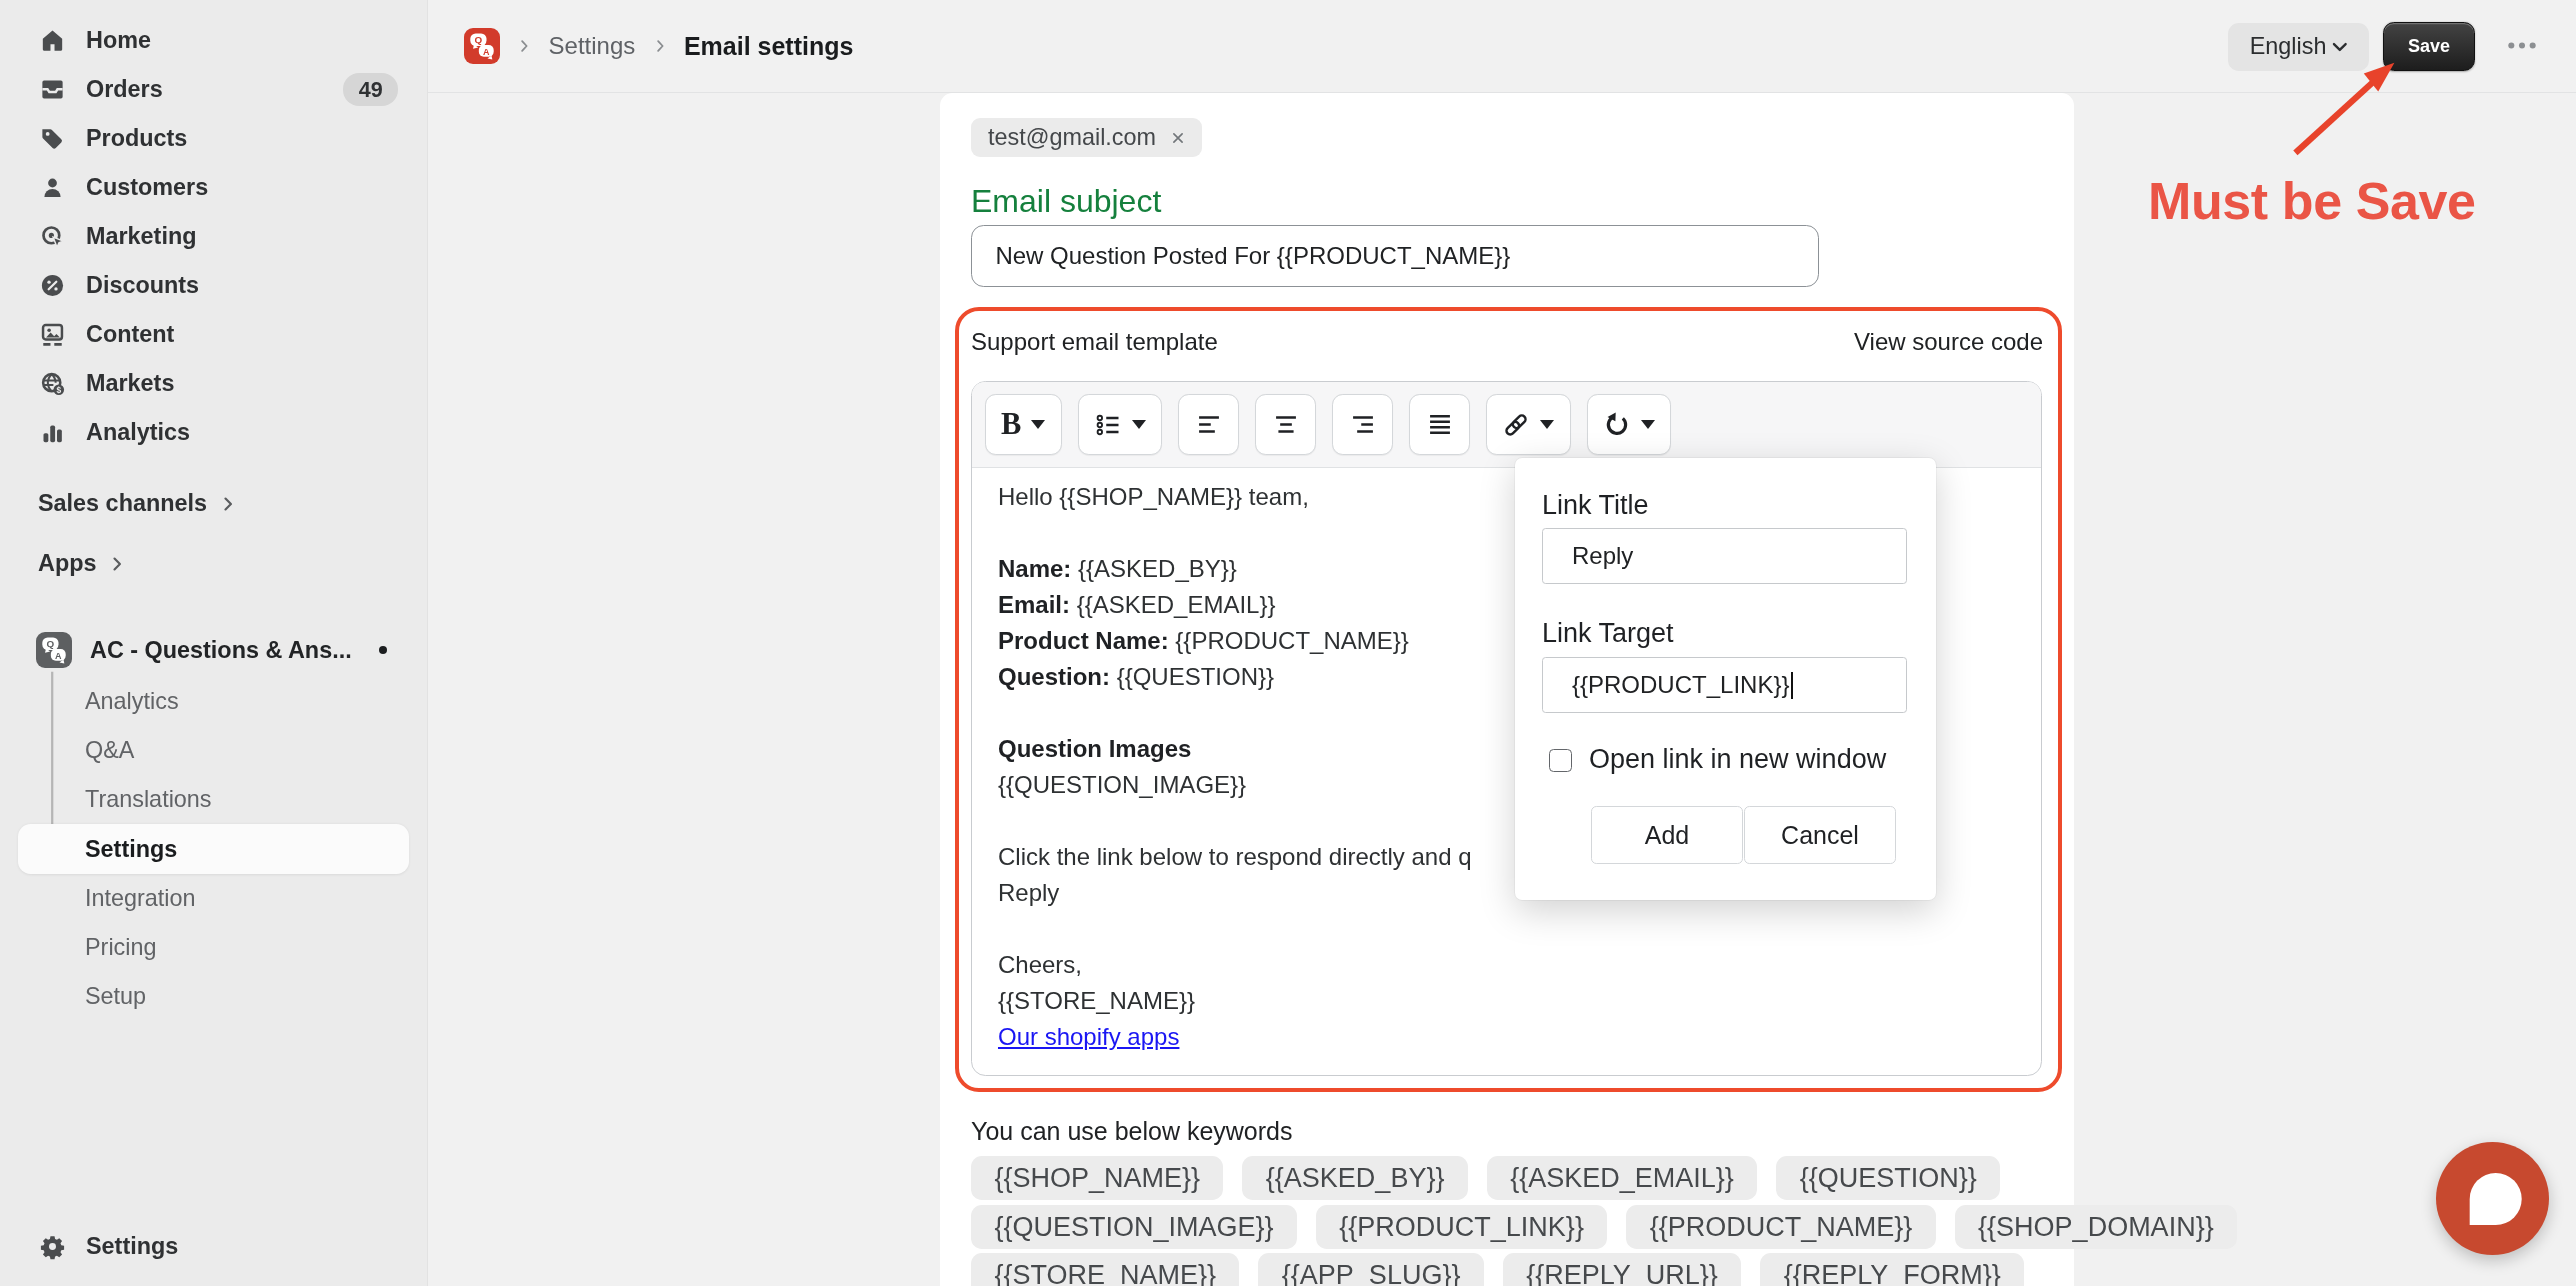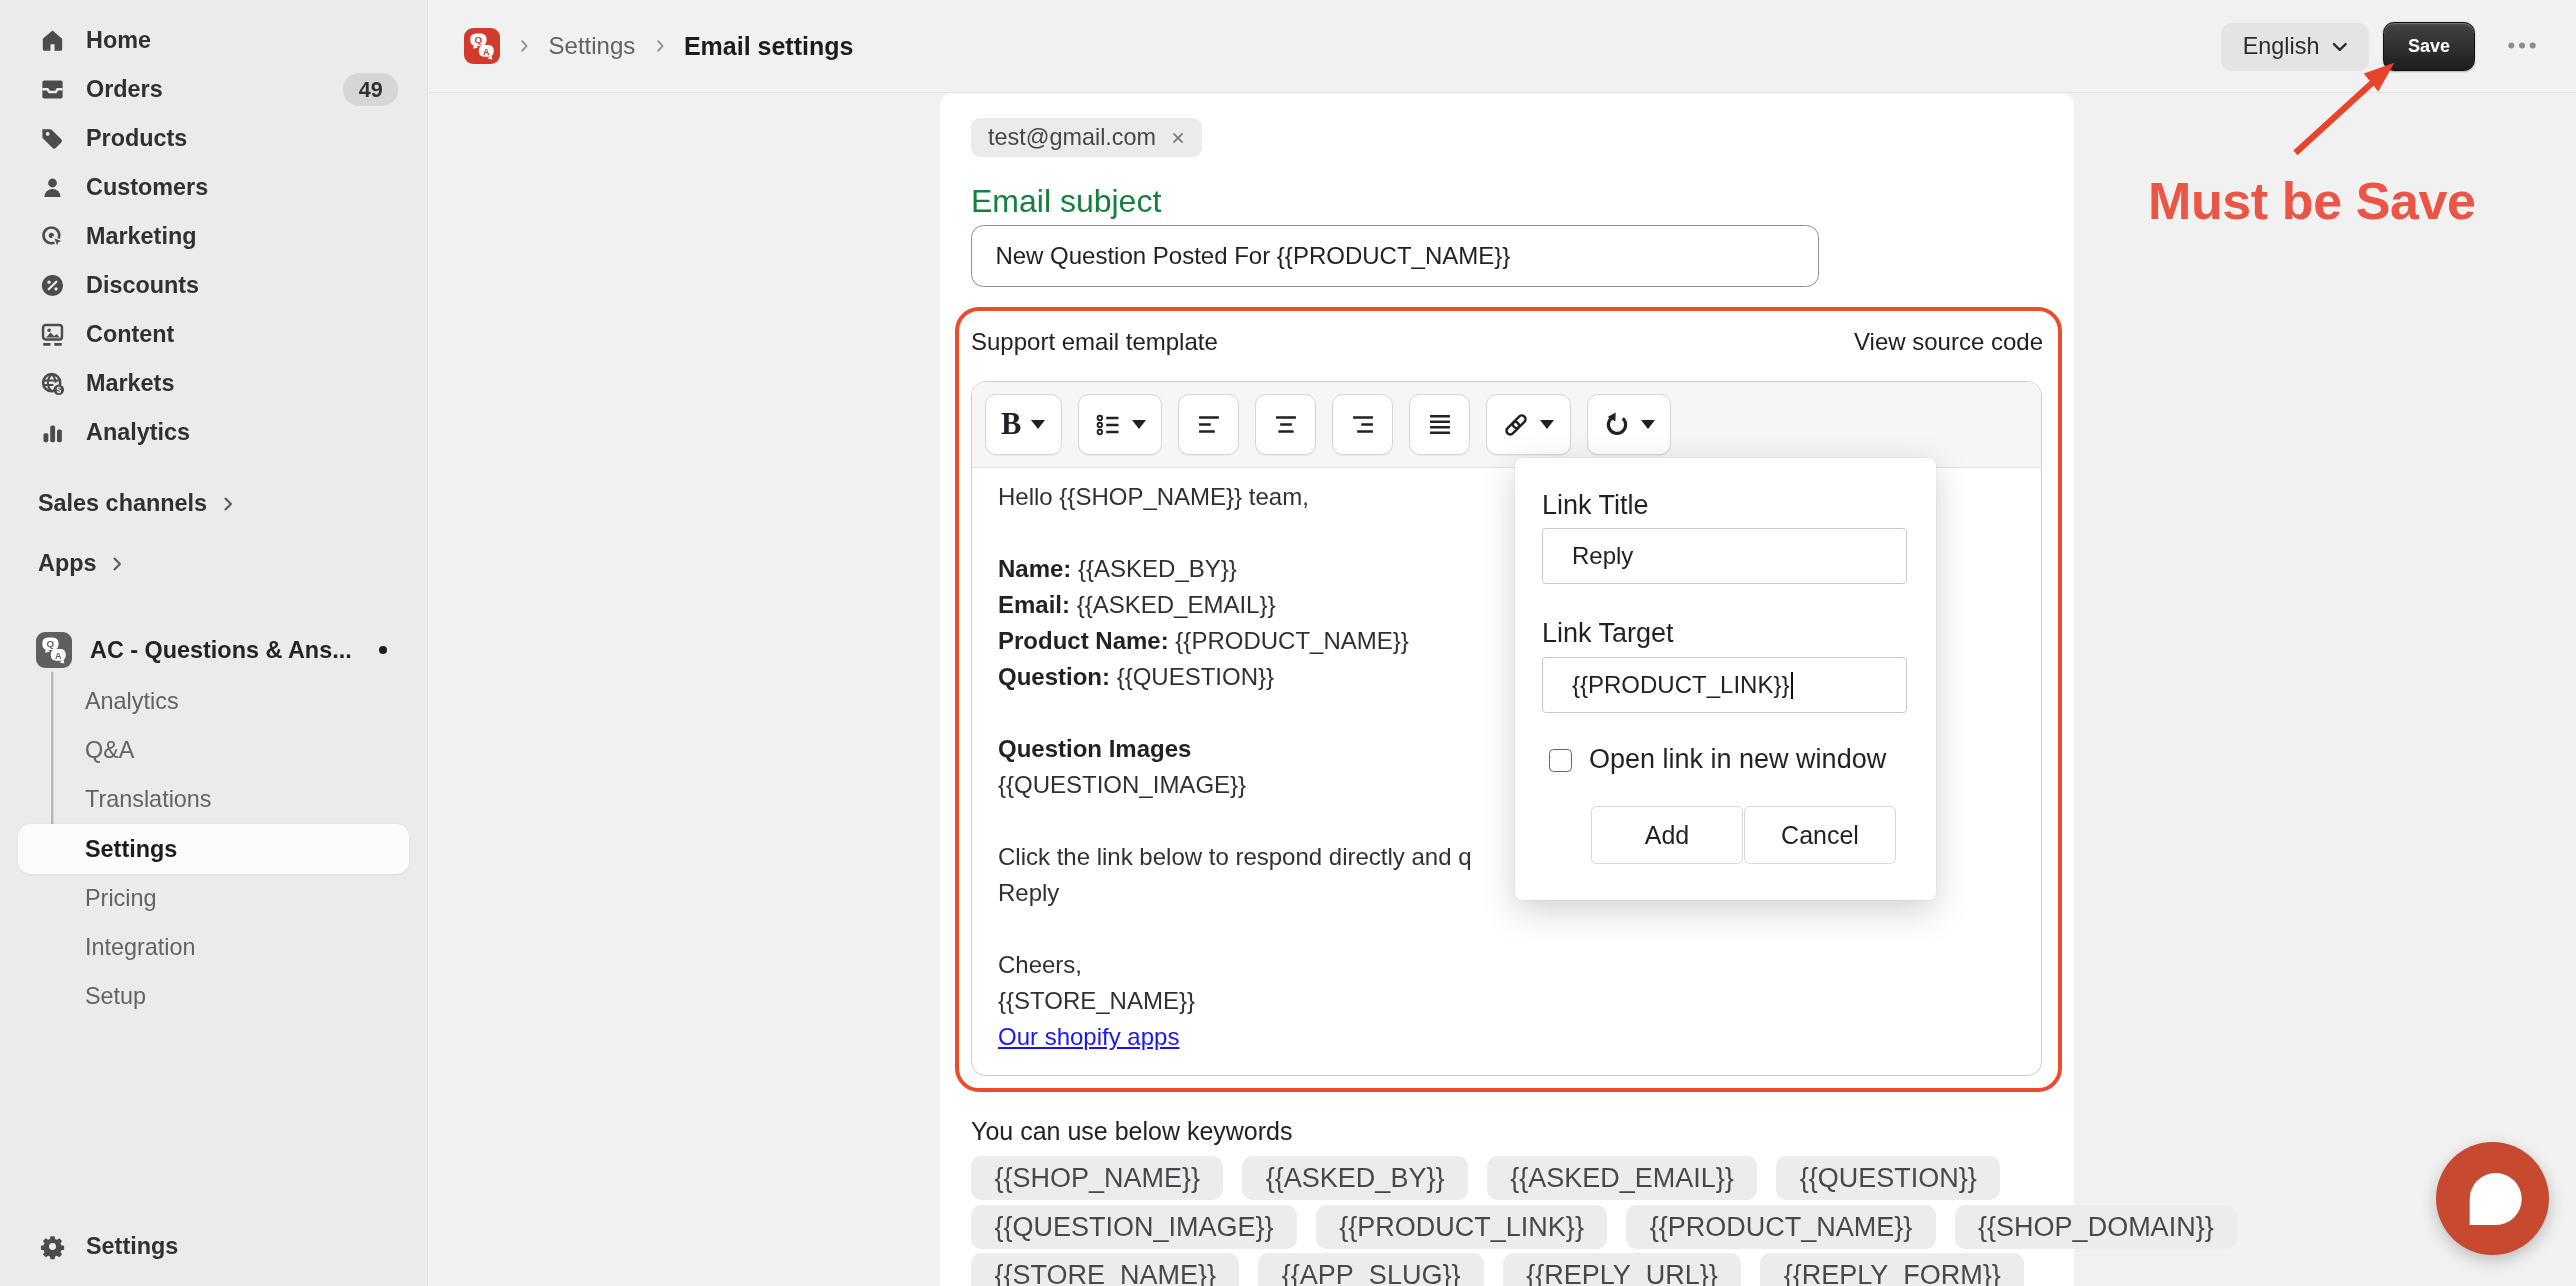--- a/index.html
+++ b/index.html
@@ -30,21 +30,21 @@
   
   #header { position:absolute; left:428px; top:0; right:0; height:93px; background:#f1f1f1; border-bottom:0.9px solid #e2e3e4; }
   #breadcrumb { position:absolute; left:36px; top:28px; display:flex; align-items:center; gap:15.3px; }
   .bc-app-icon { width:36px; height:36px; border-radius:9px; background:#d23b2b; display:grid; place-items:center; }
   .bc-app-icon svg { width:36px; height:36px; }
   .bc-sep { color:#8a8d90; font-size:23.4px; }
   .bc-sep svg { width:18px; height:18px; display:block; }
   #bc-section { font-size:24px; font-weight:500; color:#5f6266; }
   #bc-page { font-size:25px; font-weight:700; color:#1a1c1e; }
   #header-actions { position:absolute; right:0; top:0; height:93px; }
-  #lang-btn { position:absolute; right:207px; top:22.5px; height:48px; padding:0 18px 0 21.6px; background:#e4e4e4; border:none; border-radius:10.8px; display:flex; align-items:center; gap:10px; font-size:23.4px; font-weight:500; color:#2b2d2f; font-family:inherit; }
+  #lang-btn { position:absolute; right:207px; top:22.5px; height:48px; padding:0 18px 0 21.6px; background:#e4e4e4; border:none; border-radius:10.8px; display:flex; align-items:center; gap:3px; font-size:23.4px; font-weight:500; color:#2b2d2f; font-family:inherit; }
   #lang-btn .chev svg { width:21.6px; height:21.6px; display:block; color:#2b2d2f; }
   #save-btn { position:absolute; right:101px; top:21.6px; width:92px; height:49px; background:linear-gradient(180deg,#434343,#1d1d1d); border:0.9px solid #111; border-radius:10.8px; color:#fff; font-size:18px; font-weight:600; font-family:inherit; box-shadow:inset 0 1.3px 0 rgba(255,255,255,.25), 0 0.9px 1.8px rgba(0,0,0,.3); }
   #more-btn { position:absolute; right:36px; top:34px; width:36px; height:25px; display:grid; place-items:center; color:#8c8f92; background:none; border:none; }
   #more-btn svg { width:32px; height:10.8px; }
 
   
   #card { position:absolute; left:940px; top:93px; width:1134px; height:1194px; background:#ffffff; border-radius:12.6px 12.6px 0 0; }
   #recipient-chip { position:absolute; left:31px; top:25px; height:39px; display:inline-flex; align-items:center; gap:11.7px; background:#ebebeb; border-radius:9px; padding:0 14.4px 0 17px; font-size:23.4px; color:#44474a; }
   #recipient-chip .x { width:20px; height:20px; color:#72767a; display:grid; place-items:center; cursor:pointer; }
   #recipient-chip .x svg { width:18px; height:18px; }
@@ -224,22 +224,22 @@
   <svg id="subnav-connector" width="99" height="207" viewBox="0 0 110 230">
     <path d="M58 2 V182 Q58 200 76 200 H80" fill="none" stroke="#b5b5b5" stroke-width="2.5"></path>
     <path d="M72 192 L81 200 L72 208" fill="none" stroke="#b5b5b5" stroke-width="2.5" stroke-linecap="round" stroke-linejoin="round"></path>
   </svg>
 
   <div id="subnav">
       <div class="sub-row">Analytics</div>
       <div class="sub-row">Q&amp;A</div>
       <div class="sub-row">Translations</div>
       <div class="sub-row active">Settings</div>
+      <div class="sub-row">Integration</div>
       <div class="sub-row">Pricing</div>
-      <div class="sub-row">Integration</div>
       <div class="sub-row">Setup</div>
     </div>
 
   <div id="side-footer">
     <span class="nav-ic">
         <svg viewBox="0 0 24 24">
           <path fill="currentColor" d="M10.2 2.8h3.6l.5 2.5 1.6.7 2.1-1.4 2.5 2.5-1.4 2.1.7 1.6 2.5.5v3.6l-2.5.5-.7 1.6 1.4 2.1-2.5 2.5-2.1-1.4-1.6.7-.5 2.5h-3.6l-.5-2.5-1.6-.7-2.1 1.4-2.5-2.5 1.4-2.1-.7-1.6-2.5-.5v-3.6l2.5-.5.7-1.6-1.4-2.1 2.5-2.5 2.1 1.4 1.6-.7Z"></path>
           <circle cx="12" cy="12" r="3.1" fill="#ebebeb"></circle>
         </svg>
       </span>

